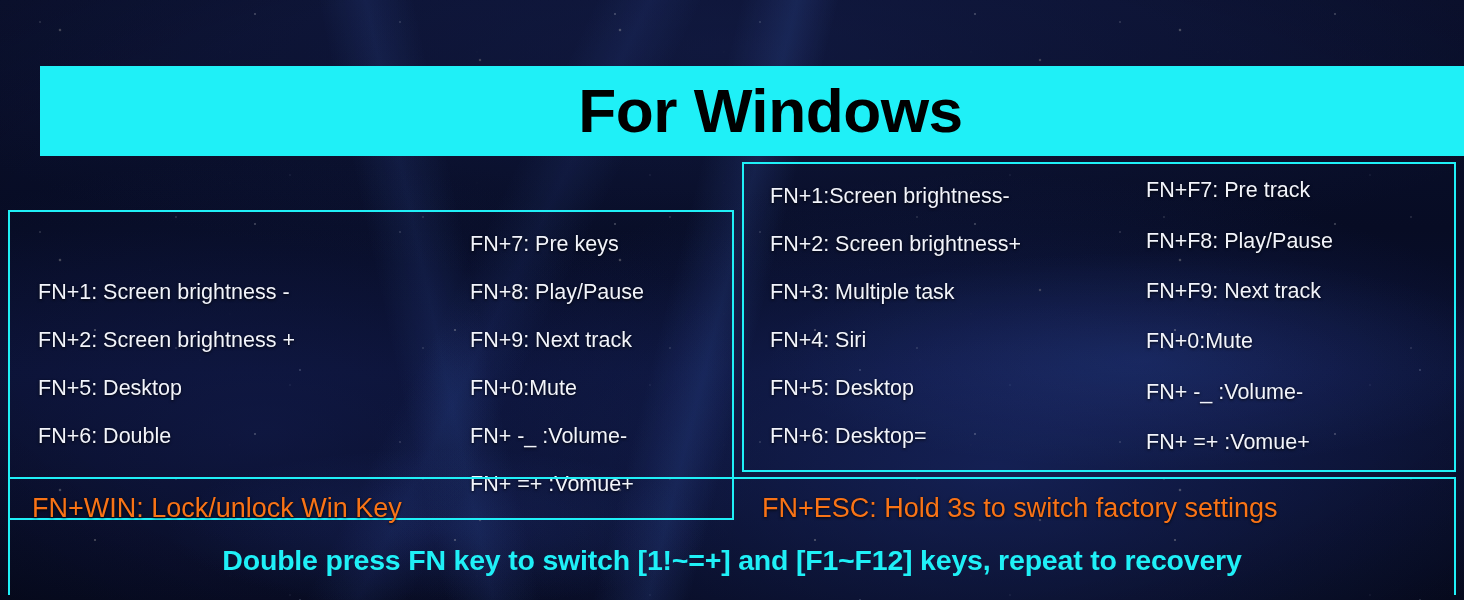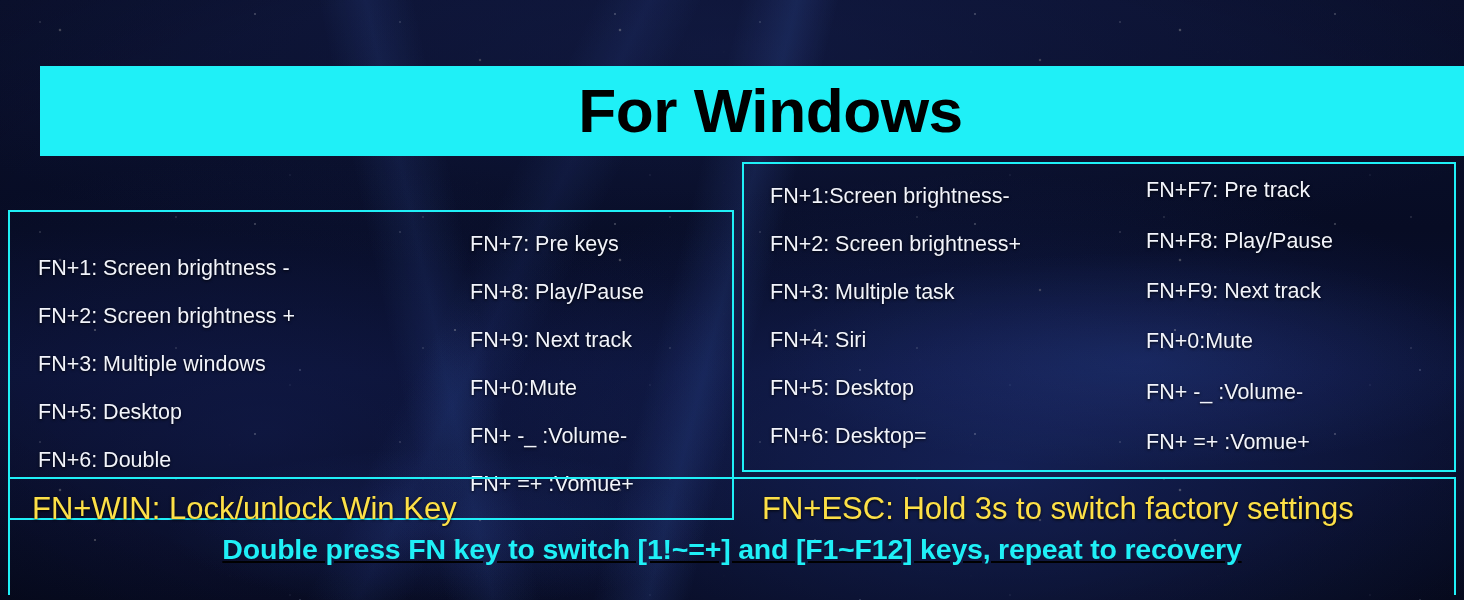--- a/index.html
+++ b/index.html
@@ -153,36 +153,36 @@
     border-bottom: none;
   }
   #footer-row-1 {
     position: absolute;
     left: 0; top: 6px;
     width: 100%; height: 46px;
     display: flex;
     align-items: center;
   }
   .footer-item {
-    color: #fde047;
-    font-size: 31px;
+    color: #f97316;
+    font-size: 27px;
     line-height: 1;
     white-space: nowrap;
     text-shadow: 0 1px 3px rgba(0,0,0,.85);
   }
   #footer-win { padding-left: 22px; width: 740px; }
   #footer-mac { padding-left: 12px; }
 
   #footer-row-2 {
     position: absolute;
     left: 0; top: 56px;
     width: 100%; height: 50px;
     display: flex;
+    align-items: center;
     justify-content: center;
-    text-decoration: underline;
   }
   #footer-note {
     color: var(--cyan, #1ff0f7);
     font-size: 28.5px;
     font-weight: 700;
     line-height: 1;
     white-space: nowrap;
     letter-spacing: -0.2px;
   }
 </style>
@@ -202,21 +202,20 @@
     <h1>For Windows</h1>
   </div>
 </div>
 
 <div id="panels">
 
   <div class="panel" id="panel-windows">
     <div class="col" id="win-col-left">
       <div class="shortcut">FN+1: Screen brightness -</div>
       <div class="shortcut">FN+2: Screen brightness +</div>
-      <div class="shortcut">FN+3: Multiple windows</div>
       <div class="shortcut">FN+5: Desktop</div>
       <div class="shortcut">FN+6: Double</div>
     </div>
     <div class="col" id="win-col-right">
       <div class="shortcut">FN+7: Pre keys</div>
       <div class="shortcut">FN+8: Play/Pause</div>
       <div class="shortcut">FN+9: Next track</div>
       <div class="shortcut">FN+0:Mute</div>
       <div class="shortcut">FN+ -_ :Volume-</div>
       <div class="shortcut">FN+ =+ :Vomue+</div>

